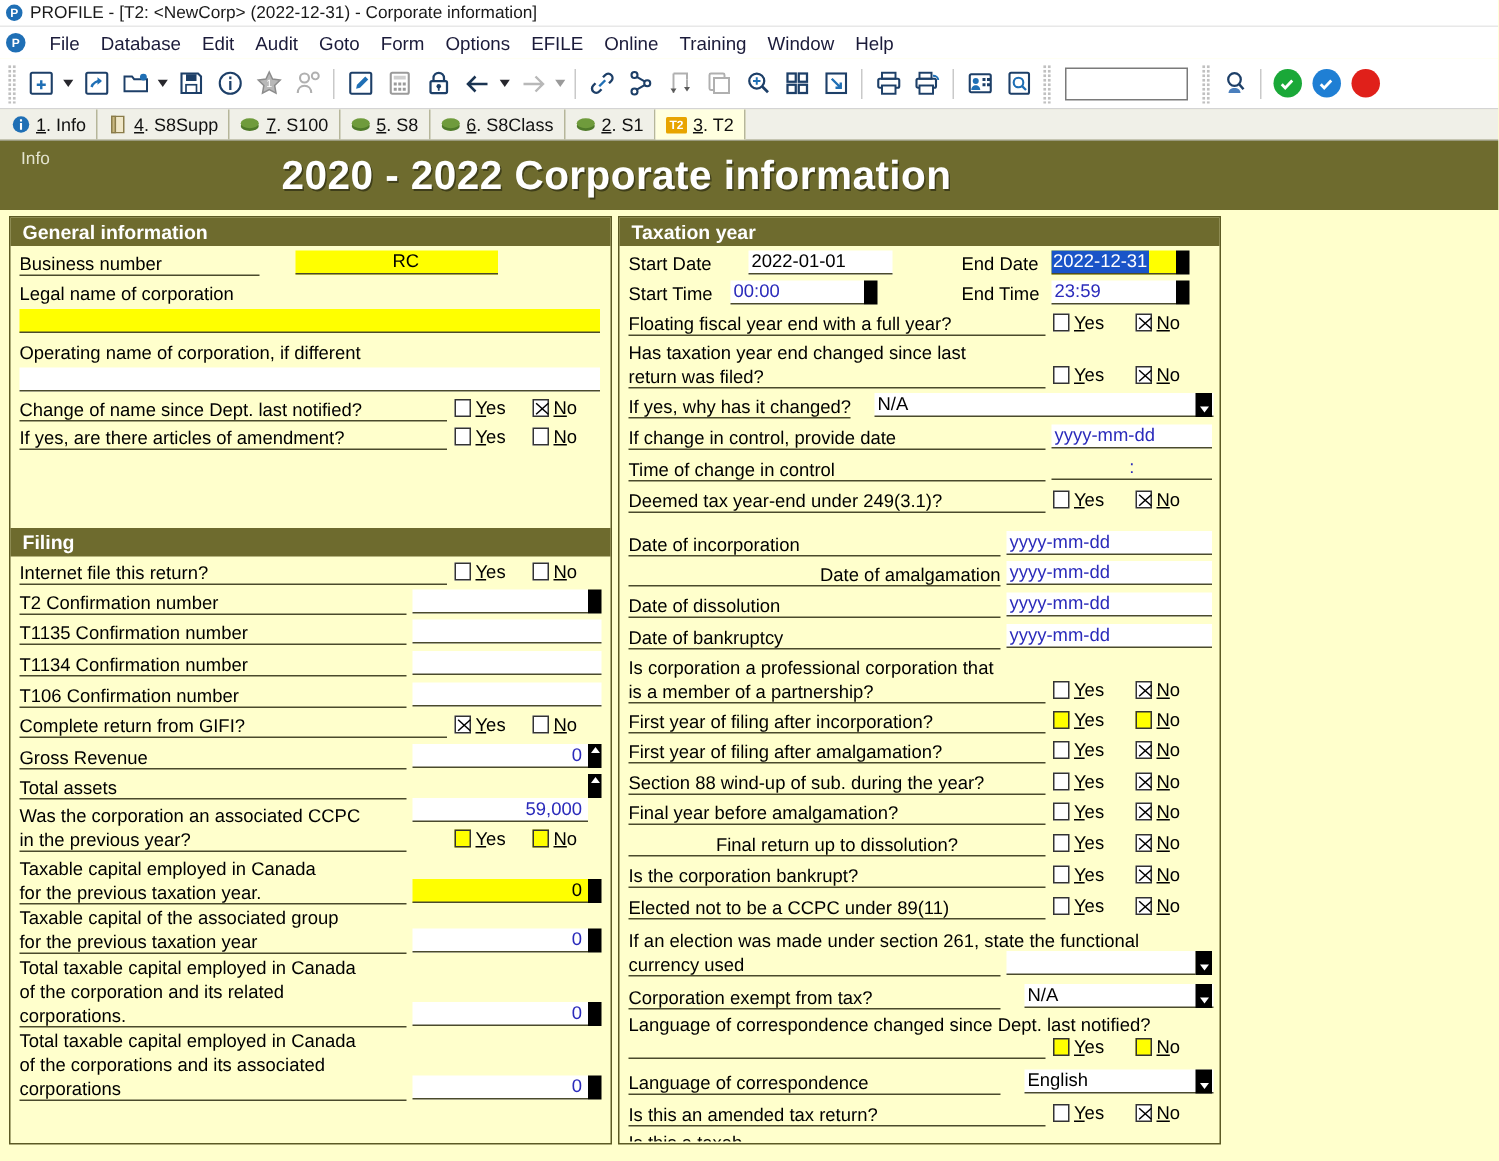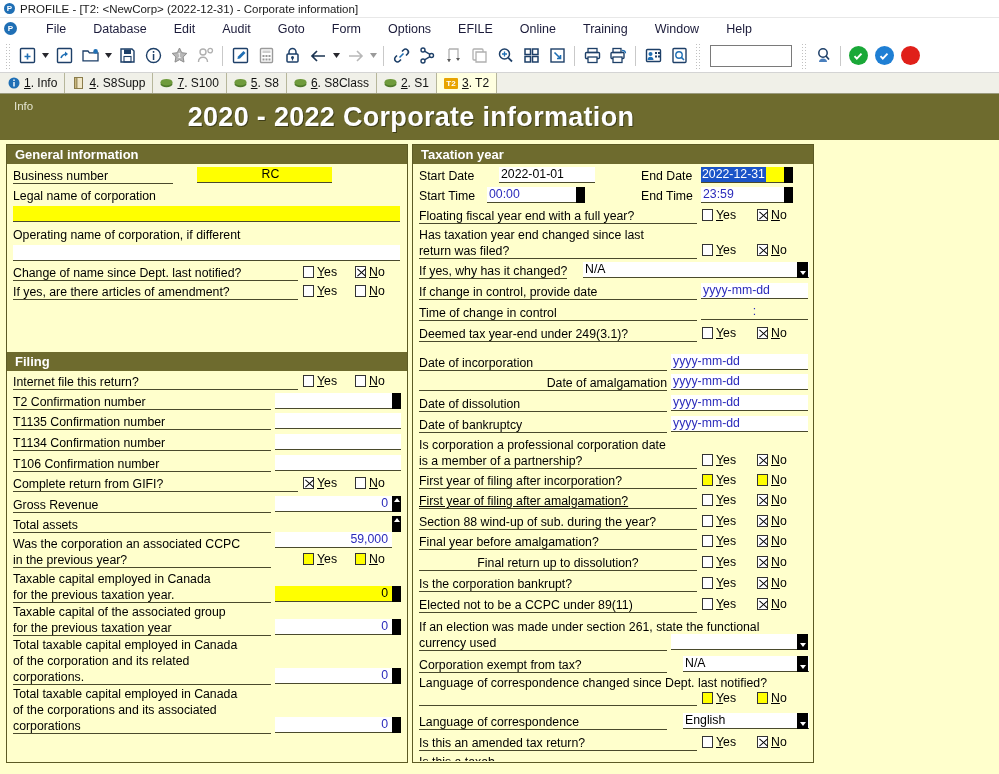--- a/index.html
+++ b/index.html
@@ -23,21 +23,21 @@
     background:#1f6fb5; color:#fff; font-size:8px; line-height:11px;
     text-align:center; margin-right:5px; font-weight:bold;
   }
 
   
   .menubar {
     height:21px; background:#FFFFFF; display:flex; align-items:center;
     padding-left:4px; font-size:12.5px; color:#1b1b3a;
   }
   .menubar .app-dot { margin-right:9px; width:13px; height:13px; line-height:13px;}
-  .menu-item { padding:1px 7px; cursor:default;margin-left:13px; }
+  .menu-item { padding:1px 7px; cursor:default; }
 
   
   .toolbar {
     height:34px; background:#FFFFFF; display:flex; align-items:center;
     padding-left:2px; border-bottom:1px solid #d4d4d4;
   }
   .tb { width:26px; height:26px; display:flex; align-items:center; justify-content:center; }
   .tb svg { display:block; }
   .tb-caret { width:11px; height:26px; display:flex; align-items:center; justify-content:center; }
   .tb-sep { width:1px; height:20px; background:#c9c9c9; margin:0 4px; }
@@ -656,42 +656,42 @@
 
       <div style="position:absolute;left:6px;top:24px;width:248px;text-align:right;" class="lbl ul">Date of amalgamation</div>
       <div style="position:absolute;left:258px;top:22px;width:137px;" class="fld">yyyy-mm-dd</div>
 
       <div style="position:absolute;left:6px;top:45px;width:248px;" class="lbl ul">Date of dissolution</div>
       <div style="position:absolute;left:258px;top:43px;width:137px;" class="fld">yyyy-mm-dd</div>
 
       <div style="position:absolute;left:6px;top:66px;width:248px;" class="lbl ul">Date of bankruptcy</div>
       <div style="position:absolute;left:258px;top:64px;width:137px;" class="fld">yyyy-mm-dd</div>
 
-      <div style="position:absolute;left:6px;top:86px;width:278px;" class="lbl plain">Is corporation a professional corporation date</div>
+      <div style="position:absolute;left:6px;top:86px;width:278px;" class="lbl plain">Is corporation a professional corporation that</div>
       <div style="position:absolute;left:6px;top:102px;width:278px;" class="lbl ul">is a member of a partnership?</div>
       <div class="cbwrap" style="position:absolute;left:289px;top:101px;">
         <span class="cb"></span>
         <span class="cblabel"><u>Y</u>es</span>
       </div>
       <div class="cbwrap" style="position:absolute;left:344px;top:101px;">
         <span class="cb x"></span>
         <span class="cblabel"><u>N</u>o</span>
       </div>
 
       <div style="position:absolute;left:6px;top:122px;width:278px;" class="lbl ul">First year of filing after incorporation?</div>
       <div class="cbwrap" style="position:absolute;left:289px;top:121px;">
         <span class="cb yel"></span>
         <span class="cblabel"><u>Y</u>es</span>
       </div>
       <div class="cbwrap" style="position:absolute;left:344px;top:121px;">
         <span class="cb yel"></span>
         <span class="cblabel"><u>N</u>o</span>
       </div>
 
-      <div style="position:absolute;left:6px;top:142px;width:278px;text-decoration:underline;" class="lbl ul">First year of filing after amalgamation?</div>
+      <div style="position:absolute;left:6px;top:142px;width:278px;" class="lbl ul">First year of filing after amalgamation?</div>
       <div class="cbwrap" style="position:absolute;left:289px;top:141px;">
         <span class="cb"></span>
         <span class="cblabel"><u>Y</u>es</span>
       </div>
       <div class="cbwrap" style="position:absolute;left:344px;top:141px;">
         <span class="cb x"></span>
         <span class="cblabel"><u>N</u>o</span>
       </div>
 
       <div style="position:absolute;left:6px;top:163px;width:278px;" class="lbl ul">Section 88 wind-up of sub. during the year?</div>

